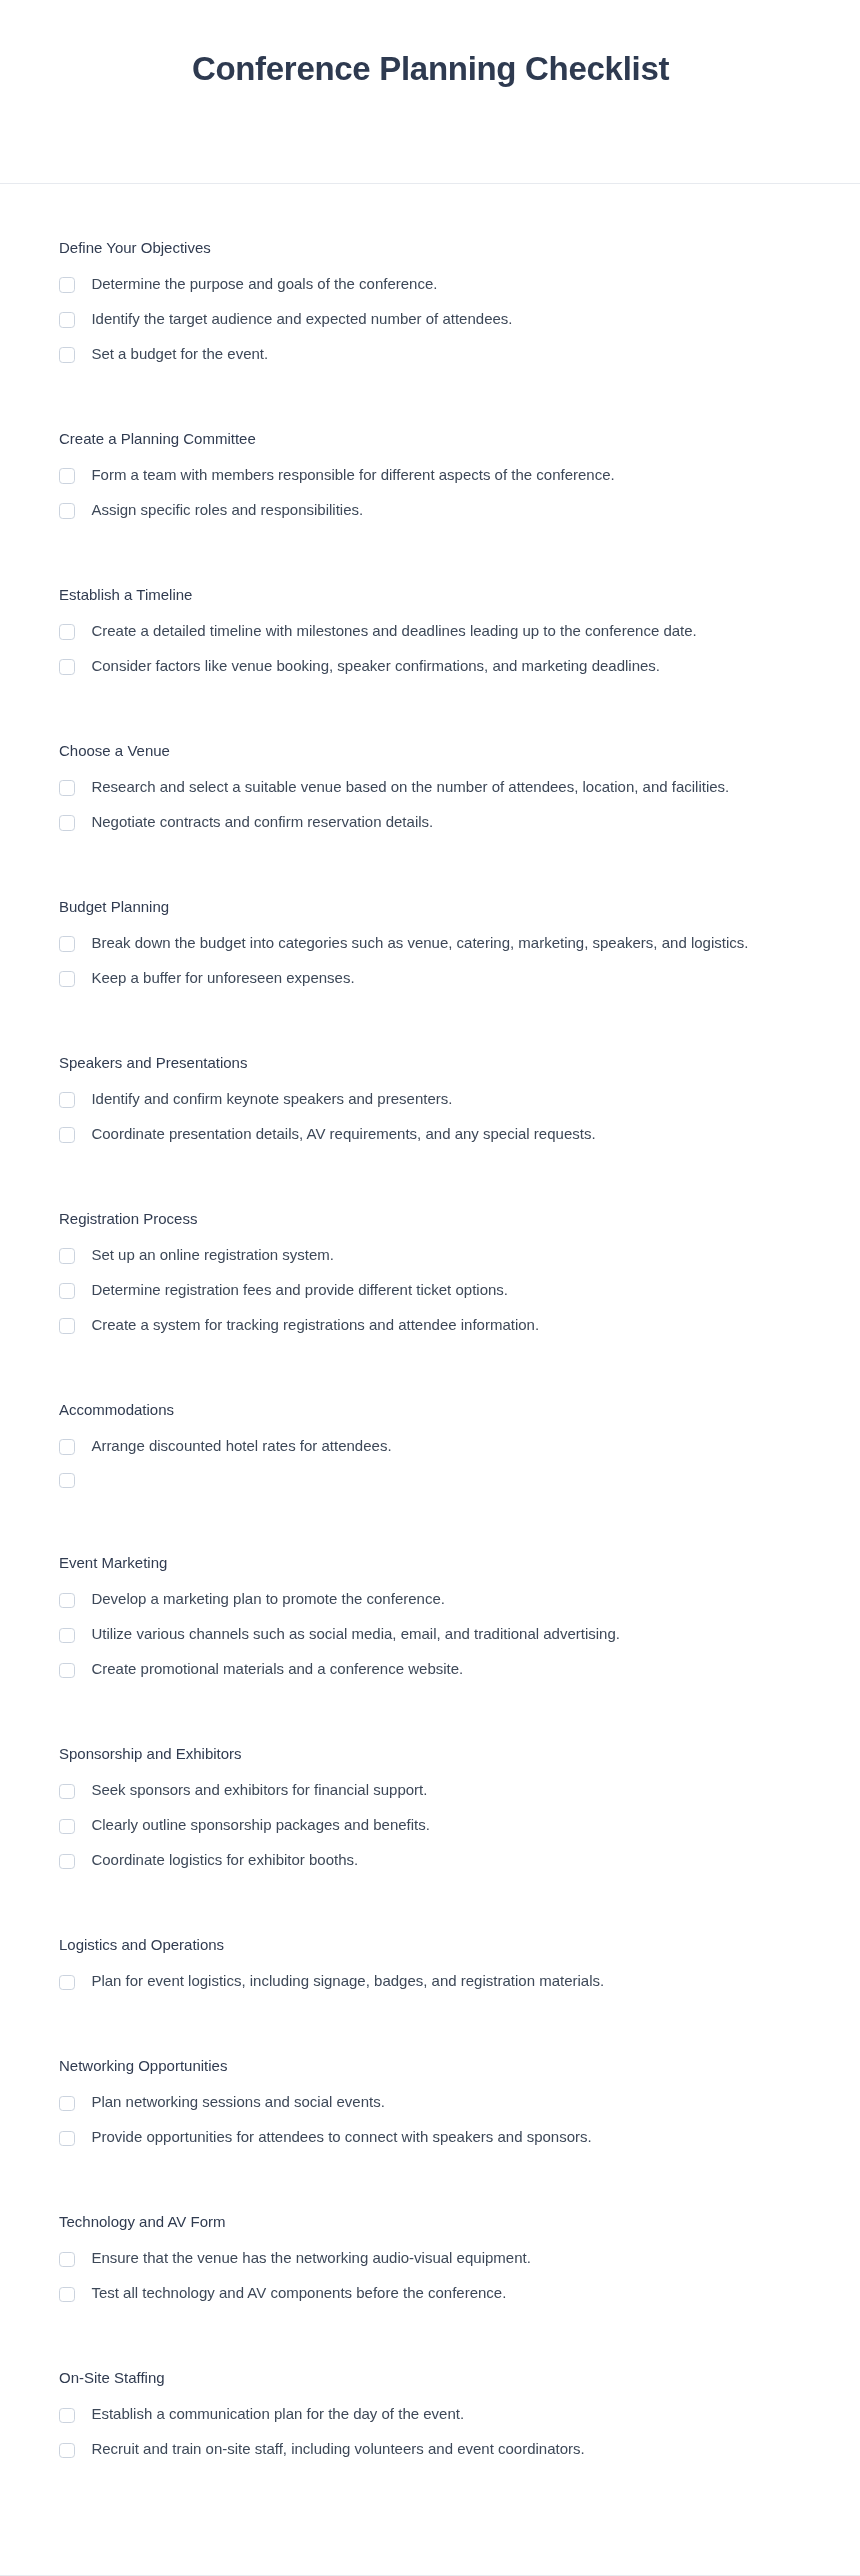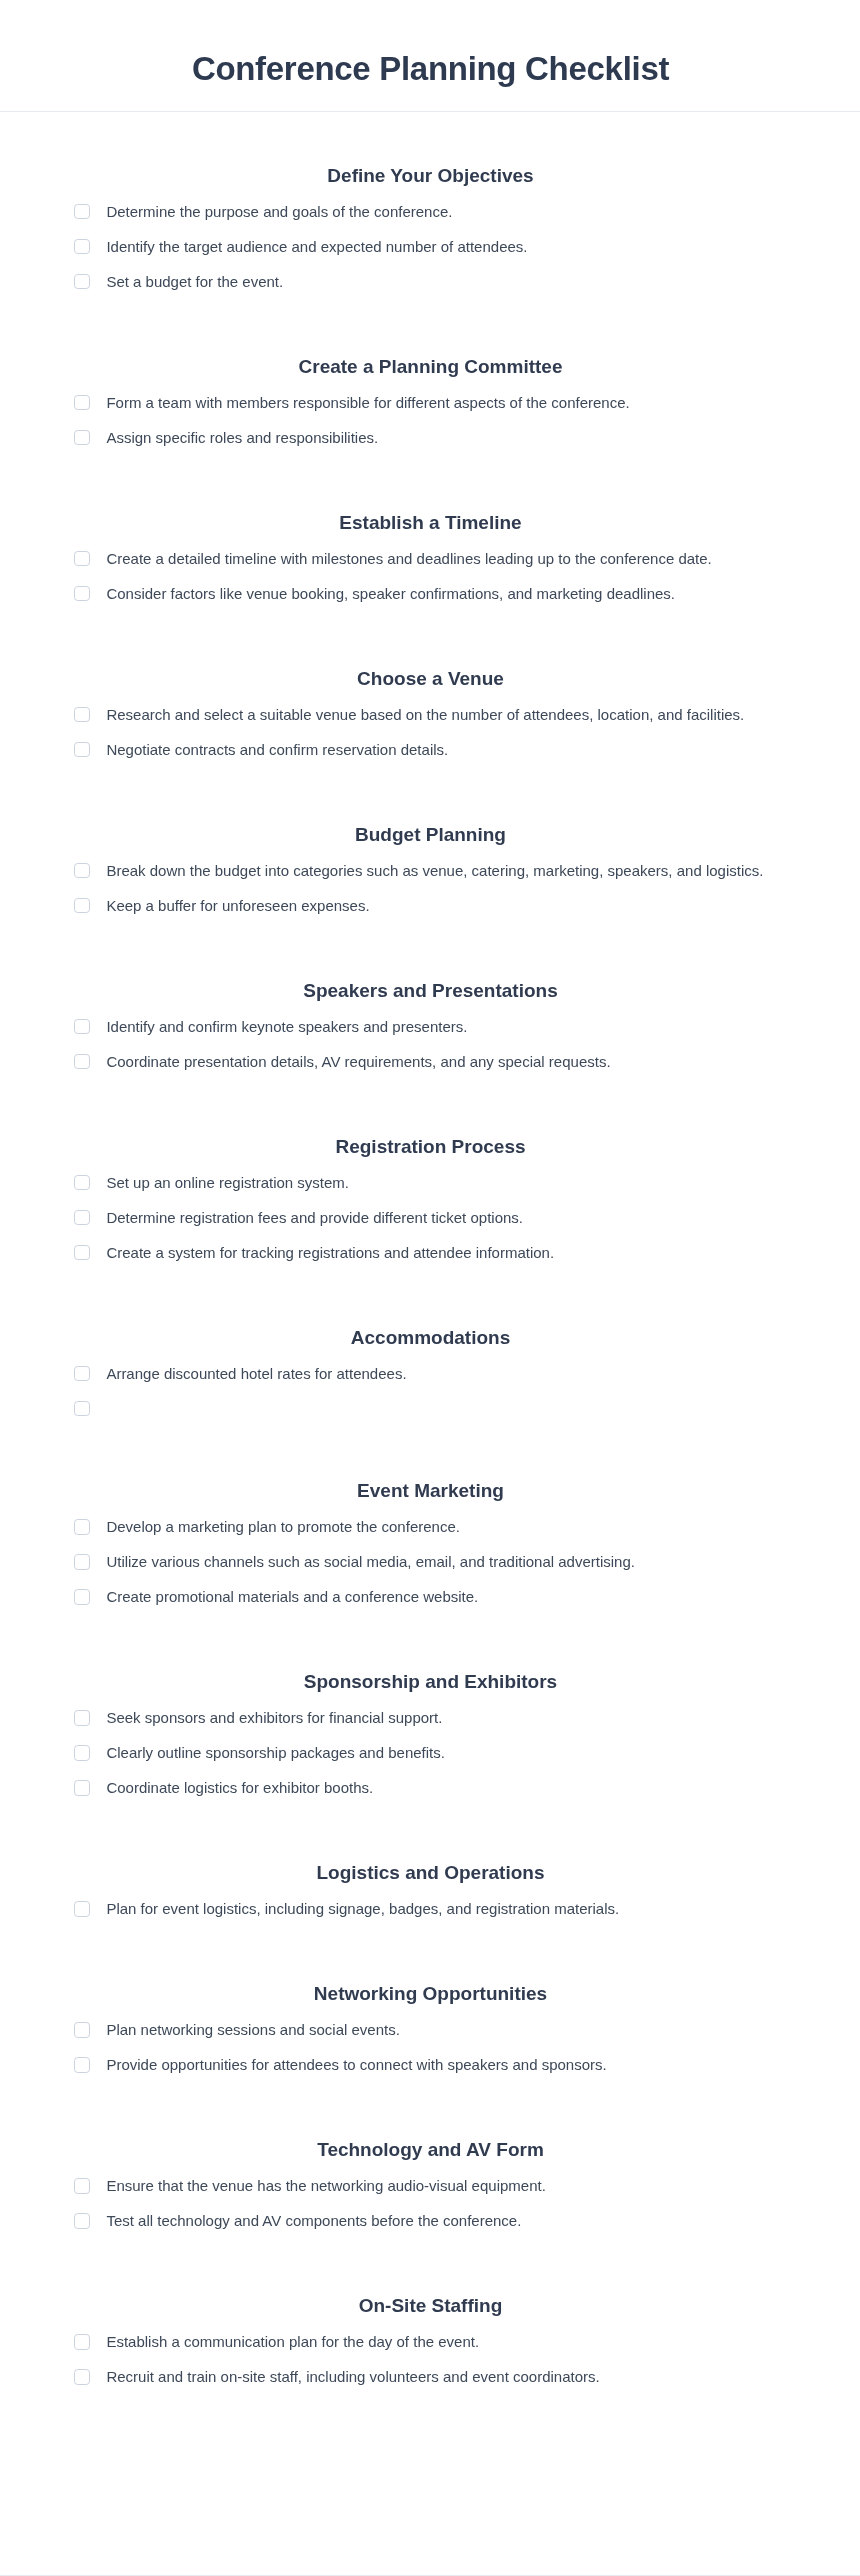--- a/index.html
+++ b/index.html
@@ -21,56 +21,55 @@
     width: 861px;
     font-family: "Liberation Sans", "DejaVu Sans", sans-serif;
   }
   .page {
     width: 861px;
     min-height: 2576px;
     background: var(--background);
     border-bottom: 0.9px solid var(--divider);
   }
   .page-header {
-    height: 112px;
+    height: 184px;
     padding-top: 48px;
     text-align: center;
     border-bottom: 0.9px solid var(--divider);
   }
   .page-title {
     margin: 0;
     font-size: 33px;
     line-height: 41px;
     font-weight: 700;
     letter-spacing: -0.3px;
     color: var(--title_text);
   }
   .content {
     padding: 53px 59px 0 59px;
   }
   .section {
     margin: 0 0 64px 0;
   }
   .section-heading {
     margin: 0 0 14px 0;
-    font-size: 19px;
+    font-size: 15px;
     line-height: 22px;
-    font-weight: 700;
+    font-weight: 400;
     color: var(--heading_text);
-    text-align: center;
   }
   .items {
     list-style: none;
     margin: 0;
     padding: 0;
   }
   .item {
     display: flex;
-    align-items: flex-start;
-    margin: 0 0 14px 15px;
+    align-items: center;
+    margin: 0 0 14px 0;
   }
   .item:last-child { margin-bottom: 0; }
   .checkbox {
     flex: 0 0 auto;
     width: 15.7px;
     height: 15.7px;
     margin-top: 2.8px;
     border: 0.9px solid var(--checkbox_border);
     border-radius: 3.7px;
     background: var(--checkbox_fill);

